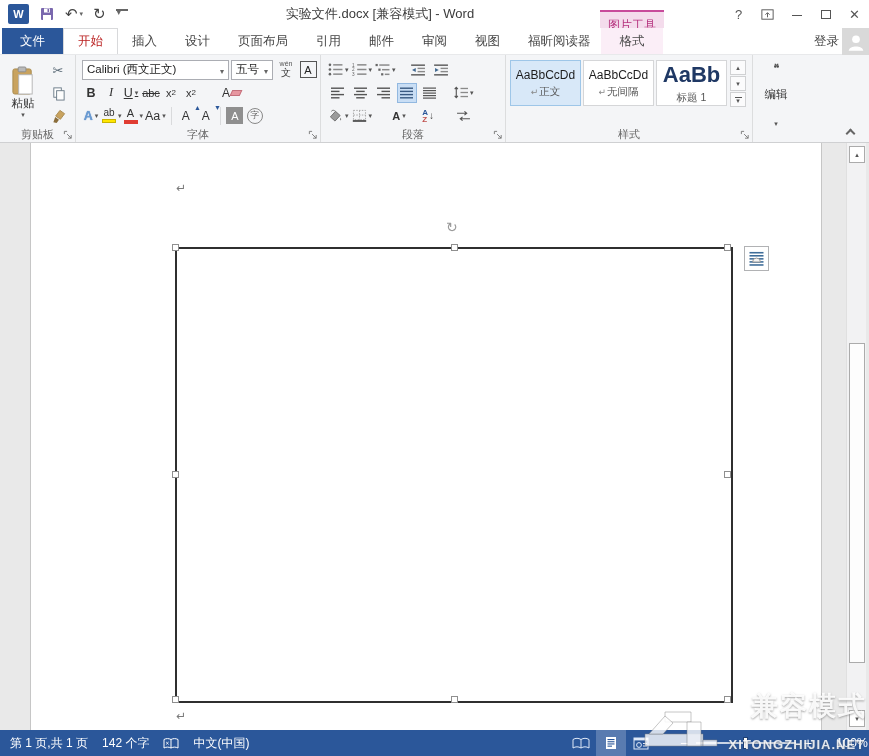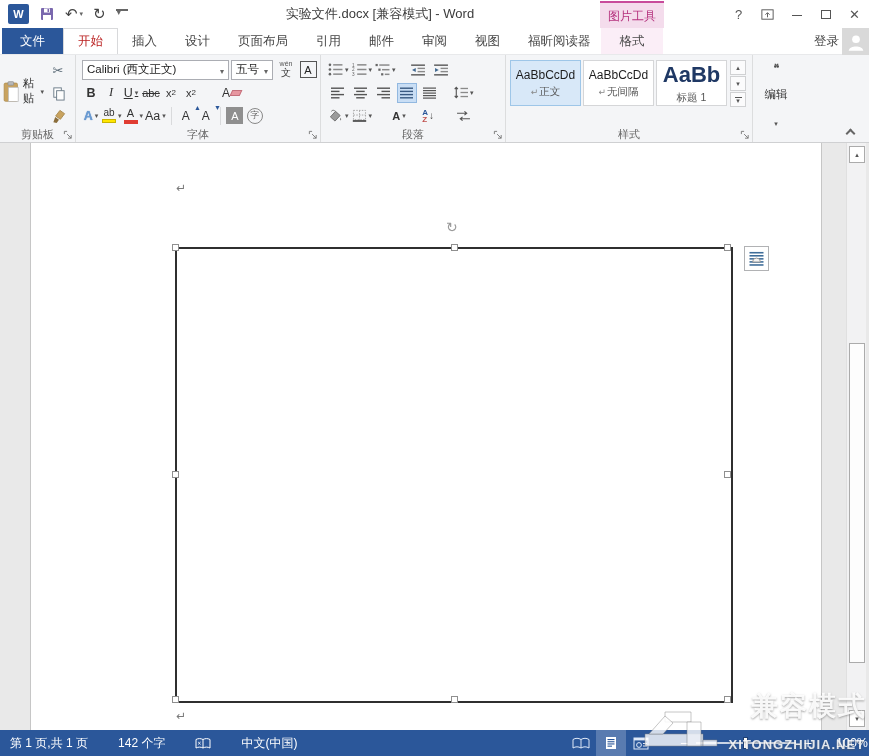--- a/index.html
+++ b/index.html
@@ -9,21 +9,21 @@
 
   
   .titlebar{position:absolute;top:0;left:0;right:0;height:28px;background:#fff;display:flex;align-items:center}
   .qat{display:flex;align-items:center;gap:10px;padding-left:8px}
   .wordlogo{width:21px;height:20px;background:#2b579a;border-radius:2px;color:#fff;font-size:11px;font-weight:bold;display:flex;align-items:center;justify-content:center}
   .qbtn{display:flex;align-items:center;justify-content:center;color:#444;font-size:15px;cursor:default}
   .undo-caret::after{content:"▾";font-size:7px;color:#666;margin-left:2px;vertical-align:2px}
   .qat-more{width:12px;height:10px;border-top:2px solid #666;position:relative}
   .qat-more::after{content:"▾";font-size:8px;color:#666;position:absolute;left:1px;top:-3px}
   .tb-title{position:absolute;left:240px;width:280px;top:0;height:28px;line-height:28px;text-align:center;font-size:13px;color:#3b3b3b;white-space:nowrap}
-  .ctx-group{position:absolute;left:600px;top:1px;width:64px;height:28px;background:#f4dcec;border-top:2px solid #c84b9b;color:#b5317d;font-size:12px;display:flex;align-items:center;justify-content:center}
+  .ctx-group{position:absolute;left:600px;top:10px;width:64px;height:28px;background:#f4dcec;border-top:2px solid #c84b9b;color:#b5317d;font-size:12px;display:flex;align-items:center;justify-content:center}
   .winctl{position:absolute;right:0;top:0;height:28px;display:flex}
   .winbtn{width:29px;height:28px;display:flex;align-items:center;justify-content:center;color:#555;font-size:13px}
   .ic-min{width:10px;height:4px;border-bottom:1px solid #555}
   .ic-max{width:10px;height:9px;border:1px solid #555}
 
   
   .tabrow{position:absolute;top:28px;left:0;right:0;height:27px;background:#fff;display:flex;align-items:stretch;border-bottom:1px solid #e8e9eb}
   .tab{padding:0 14px;line-height:26px;font-size:12.5px;color:#444;white-space:nowrap}
   .tab-file{background:#2b579a;color:#fff;padding:0 18px;margin-left:2px}
   .tab-active{background:#fff;color:#b91c1c;border:1px solid #d8d9db;border-bottom:none;line-height:25px}
@@ -34,21 +34,21 @@
   
   .ribbon{position:absolute;top:55px;left:0;right:0;height:88px;background:#f4f5f7;border-bottom:1px solid #cfd0d2;display:flex}
   .grp{position:relative;border-right:1px solid #dcddde;padding:3px 2px 16px 2px;height:100%}
   .grp-label{position:absolute;bottom:1px;left:0;right:0;text-align:center;font-size:11px;color:#676767;height:14px;line-height:14px}
   .launcher{position:absolute;right:2px;bottom:2px;width:11px;height:11px;display:flex;align-items:center;justify-content:center}
   .caret::after{content:"▾";font-size:7px;color:#555;margin-left:2px}
   .caret-u::after{content:"▾";font-size:7px;color:#555;display:block;text-align:center;line-height:5px}
 
   
   .grp-clip{width:76px;display:flex;gap:2px}
-  .paste-btn{width:42px;height:66px;display:flex;flex-direction:row;align-items:center;justify-content:center;gap:1px}
+  .paste-btn{width:42px;height:66px;display:flex;flex-direction:column;align-items:center;justify-content:center;gap:1px}
   .paste-lbl{font-size:11.5px;color:#333}
   .clip-col{display:flex;flex-direction:column;gap:3px;padding-top:2px}
   .sbtn{width:24px;height:20px;display:flex;align-items:center;justify-content:center;font-size:13px;color:#5a6a77}
 
   
   .grp-font{width:245px}
   .frow{display:flex;align-items:center;height:23px;padding-left:4px;gap:2px}
   .combo{height:20px;background:#fff;border:1px solid #abadb3;display:flex;align-items:center;font-size:11.5px;color:#222;padding:0 4px;justify-content:space-between}
   .combo .cc::after{content:"▾";font-size:8px;color:#666;margin-left:4px}
   .fb{height:20px;min-width:18px;display:flex;align-items:center;justify-content:center;font-size:12.5px;color:#333}
@@ -109,21 +109,21 @@
   .handle{position:absolute;width:7px;height:7px;background:#fff;border:1px solid #8f8f8f}
   .rotate{position:absolute;left:446px;top:76px;font-size:14px;color:#9a9a9a}
   .layout-opts{position:absolute;left:744px;top:103px;width:25px;height:25px;background:#fff;border:1px solid #b1b2b4;display:flex;align-items:center;justify-content:center}
   .vscroll{position:absolute;right:3px;top:0;bottom:0;width:20px;background:#f2f2f3;border-left:1px solid #e0e0e0}
   .sb-btn{position:absolute;left:2px;width:16px;height:17px;background:#fff;border:1px solid #ababab;display:flex;align-items:center;justify-content:center;font-size:7px;color:#555}
   .sb-up{top:3px}.sb-down{bottom:3px}
   .sb-thumb{position:absolute;left:2px;top:200px;height:320px;width:16px;background:#fdfdfd;border:1px solid #ababab}
 
   
   .statusbar{position:absolute;left:0;right:0;bottom:0;height:26px;background:#2b579a;color:#fff;font-size:12px;display:flex;align-items:center}
-  .st-left{display:flex;align-items:center;gap:30px;padding-left:10px}
+  .st-left{display:flex;align-items:center;gap:14px;padding-left:10px}
   .st-item{display:flex;align-items:center;gap:4px}
   .views{position:absolute;left:566px;top:0;height:26px;display:flex}
   .viewbtn{width:30px;height:26px;display:flex;align-items:center;justify-content:center}
   .viewbtn.pressed{background:rgba(255,255,255,.22)}
   .zoomctl{position:absolute;left:676px;top:0;height:26px;display:flex;align-items:center}
   .zminus,.zplus{width:16px;text-align:center;font-size:14px}
   .ztrack{width:100px;height:2px;background:rgba(255,255,255,.75);position:relative;margin:0 4px}
   .zthumb{position:absolute;left:47px;top:-5px;width:5px;height:12px;background:#fff;border:1px solid #1e3f73}
   .zlevel{margin-left:20px;font-size:12.5px}
 

